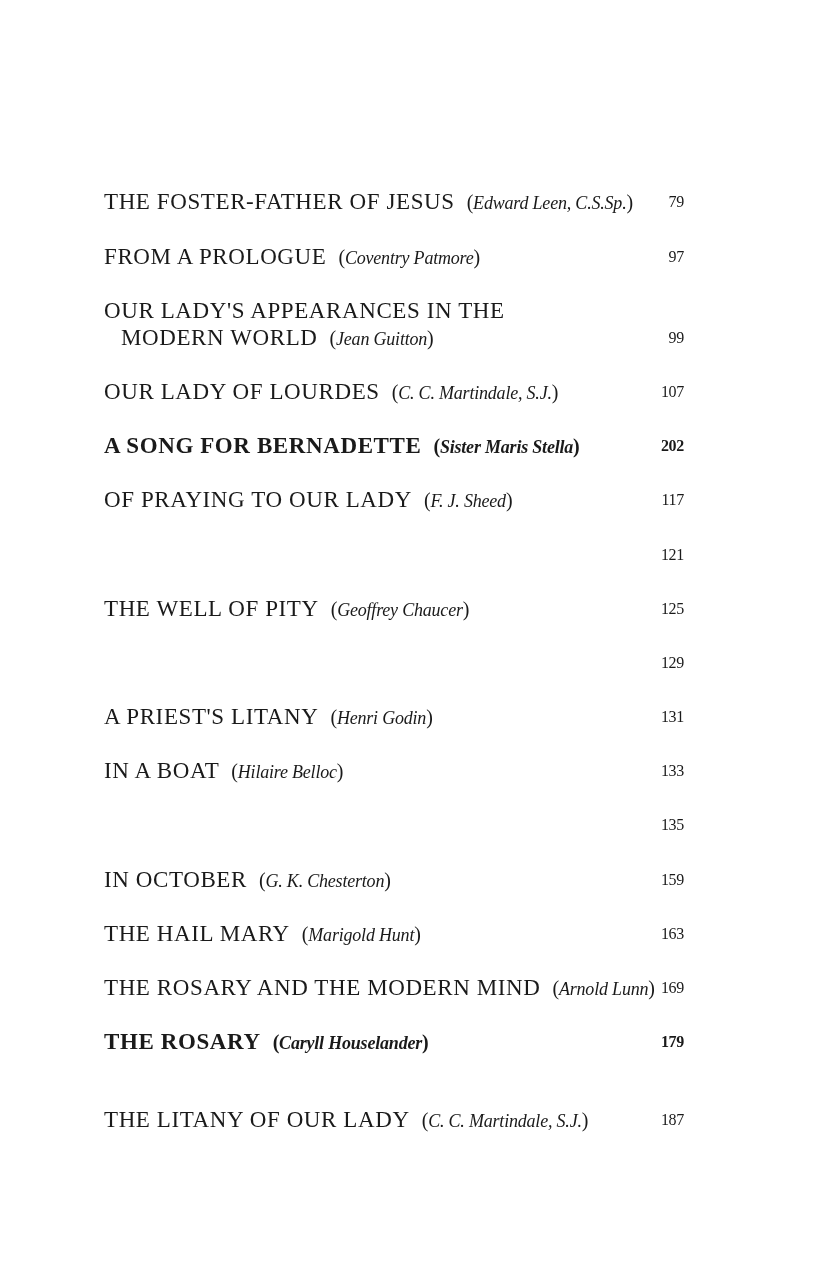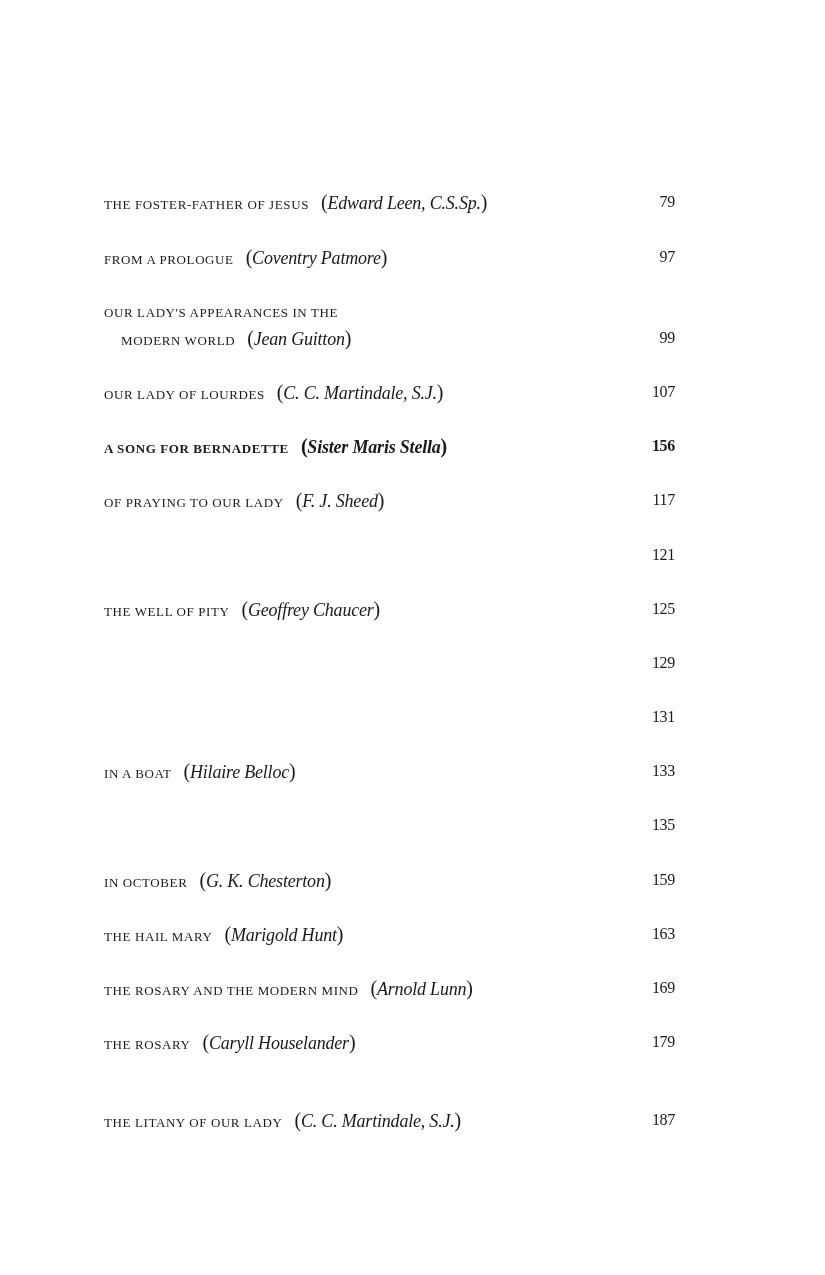--- a/index.html
+++ b/index.html
@@ -34,35 +34,35 @@
       font-size: 19.5px;
       line-height: 24px;
     }
     .line.indent {
       left: 17px;
     }
     .title {
       text-transform: uppercase;
       letter-spacing: 0.6px;
       font-family: "Liberation Serif", serif;
-      font-size: 13px;
+      font-size: 23px;
     }
     .author {
       font-style: italic;
       font-size: 18px;
       letter-spacing: -0.2px;
       margin-left: 12px;
     }
     .paren {
       font-style: normal;
       font-size: 20px;
     }
     .page {
       position: absolute;
-      right: 17px;
+      right: 8px;
       font-size: 16px;
       line-height: 24px;
       text-align: left;
       letter-spacing: -0.3px;
     }
   </style>
 </head>
 <body>
 
 <div class="toc">
@@ -95,21 +95,21 @@
     <span class="line">
       <span class="title">OUR LADY OF LOURDES</span><span class="author"><span class="paren">(</span><span>C. C. Martindale, S.J.</span><span class="paren">)</span></span>
     </span>
     <span class="page">107</span>
   </div>
 
   <div class="entry" style="top:434px;font-weight:bold;">
     <span class="line">
       <span class="title">A SONG FOR BERNADETTE</span><span class="author"><span class="paren">(</span><span>Sister Maris Stella</span><span class="paren">)</span></span>
     </span>
-    <span class="page">156</span>
+    <span class="page">202</span>
   </div>
 
   <div class="entry" style="top:488px;">
     <span class="line">
       <span class="title">OF PRAYING TO OUR LADY</span><span class="author"><span class="paren">(</span><span>F. J. Sheed</span><span class="paren">)</span></span>
     </span>
     <span class="page">117</span>
   </div>
 
   <div class="entry" style="top:543px;">
@@ -121,20 +121,23 @@
       <span class="title">THE WELL OF PITY</span><span class="author"><span class="paren">(</span><span>Geoffrey Chaucer</span><span class="paren">)</span></span>
     </span>
     <span class="page">125</span>
   </div>
 
   <div class="entry" style="top:651px;">
     <span class="page">129</span>
   </div>
 
   <div class="entry" style="top:705px;">
+    <span class="line">
+      <span class="title">A PRIEST'S LITANY</span><span class="author"><span class="paren">(</span><span>Henri Godin</span><span class="paren">)</span></span>
+    </span>
     <span class="page">131</span>
   </div>
 
   <div class="entry" style="top:759px;">
     <span class="line">
       <span class="title">IN A BOAT</span><span class="author"><span class="paren">(</span><span>Hilaire Belloc</span><span class="paren">)</span></span>
     </span>
     <span class="page">133</span>
   </div>
 
@@ -156,21 +159,21 @@
     <span class="page">163</span>
   </div>
 
   <div class="entry" style="top:976px;">
     <span class="line">
       <span class="title">THE ROSARY AND THE MODERN MIND</span><span class="author"><span class="paren">(</span><span>Arnold Lunn</span><span class="paren">)</span></span>
     </span>
     <span class="page">169</span>
   </div>
 
-  <div class="entry" style="top:1030px;">
+  <div class="entry" style="top:1030px;font-weight:bold;">
     <span class="line">
       <span class="title">THE ROSARY</span><span class="author"><span class="paren">(</span><span>Caryll Houselander</span><span class="paren">)</span></span>
     </span>
     <span class="page">179</span>
   </div>
 
   <div class="entry" style="top:1084px;margin-top:24px;">
     <span class="line">
       <span class="title">THE LITANY OF OUR LADY</span><span class="author"><span class="paren">(</span><span>C. C. Martindale, S.J.</span><span class="paren">)</span></span>
     </span>

